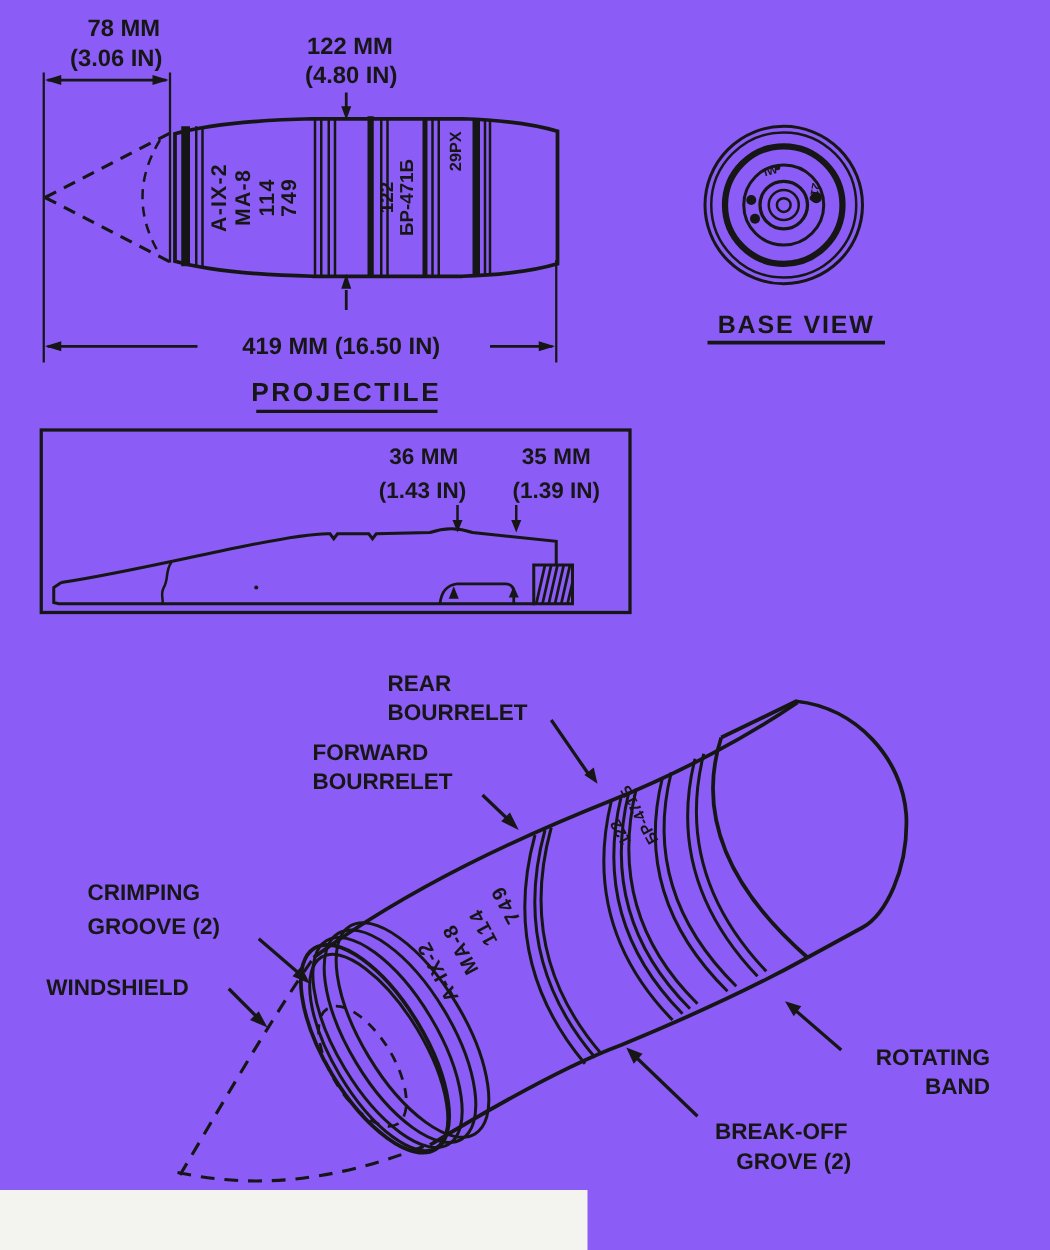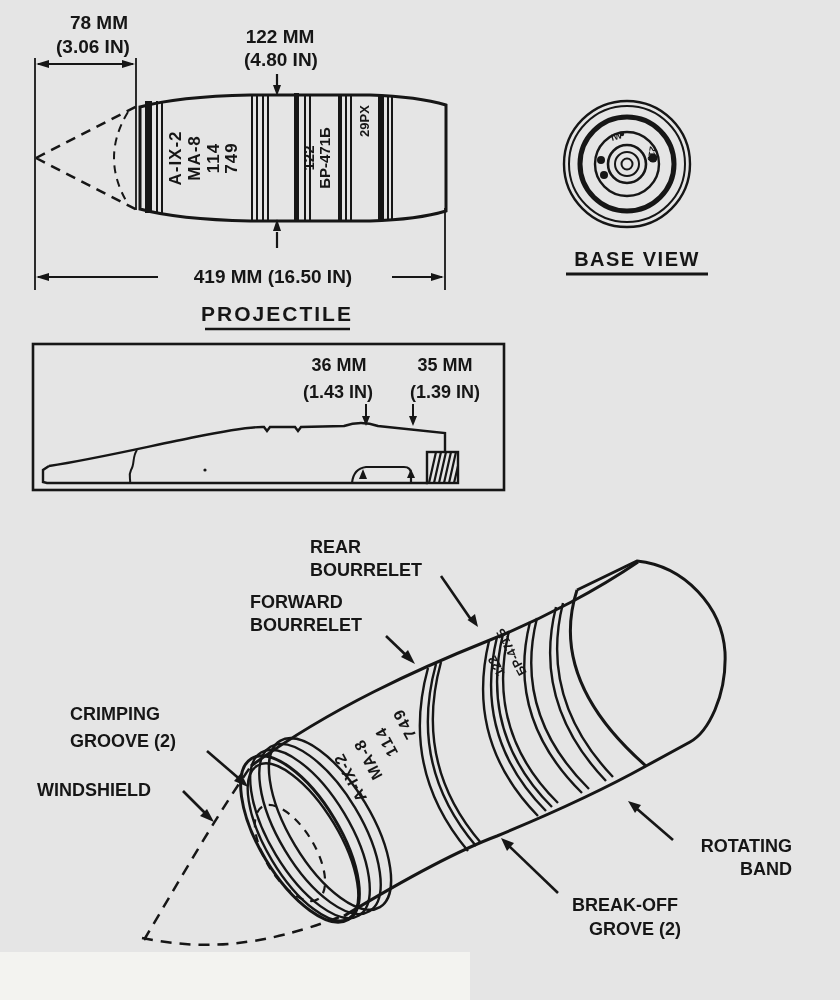--- a/index.html
+++ b/index.html
@@ -1,16 +1,16 @@
 <!DOCTYPE html>
 <html><head>
 <meta charset="utf-8">
 <style>
   html,body{margin:0;padding:0;background:#ffffff;}
-  .page{position:relative;width:840px;height:1000px;background:#e5e5e5;overflow:hidden;
+  .page{position:relative;width:840px;height:1000px;background:#8b5cf6;overflow:hidden;
         font-family:"Liberation Sans", sans-serif;}
   svg{position:absolute;left:0;top:0;}
   svg text{fill:#161616;font-family:"Liberation Sans", sans-serif;font-weight:bold;}
   .stroke{stroke:#161616;fill:none;}
 </style>
 </head>
 <body>
 
 <div class="page">
 <svg width="840" height="1000" viewBox="0 0 840 1000">

